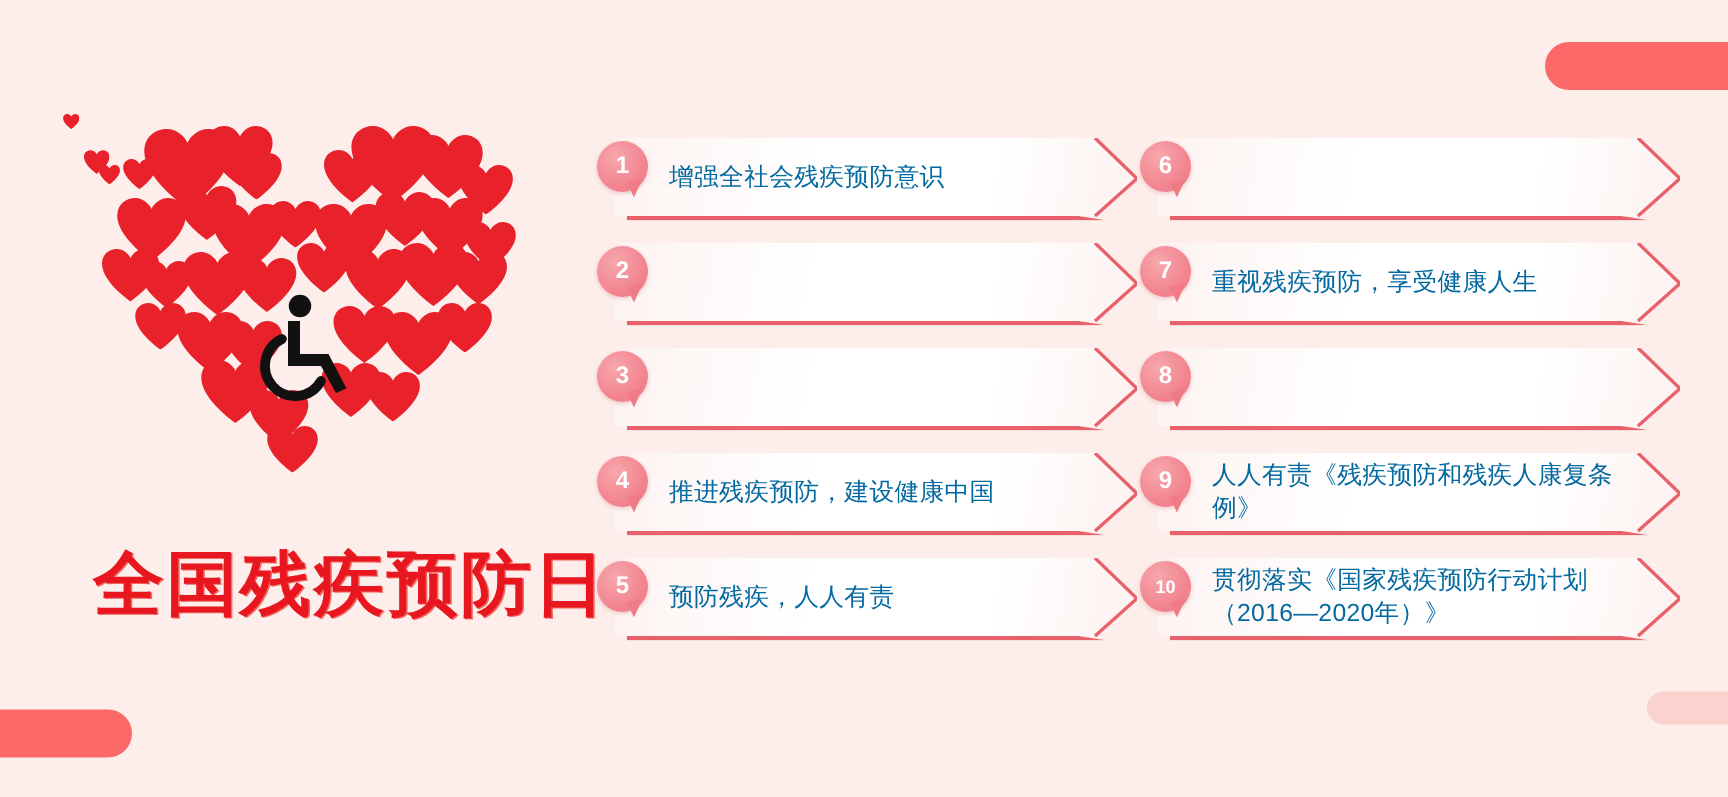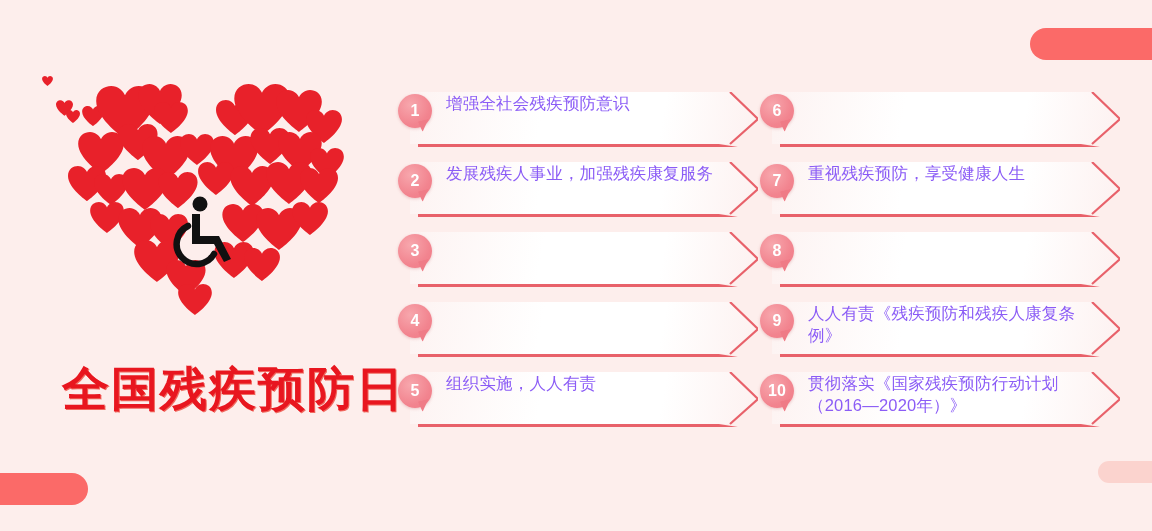--- a/index.html
+++ b/index.html
@@ -149,32 +149,33 @@
     position: absolute;
     right: 2px;
     bottom: -3px;
     width: 11px;
     height: 11px;
     background: #ef7b86;
     clip-path: polygon(0 0, 100% 0, 20% 100%);
     transform: rotate(-14deg);
     z-index: -1;
   }
-  .badge.two-digit { font-size: 16px; }
+  .badge.two-digit { font-size: 12px; }
 
   .item-text {
     position: absolute;
     left: 48px;
     top: 0;
     width: 292px;
     height: 52px;
     display: flex;
     flex-direction: column;
+    justify-content: center;
     font-size: 16.5px;
-    color: #8b5cf6;
+    color: #0369a1;
     line-height: 1.35;
     z-index: 2;
     letter-spacing: 0.2px;
   }
   .item-text .line2 { white-space: nowrap; }
 </style>
 </head>
 <body>
 
 <div class="pill" id="pill-top-right"></div>
@@ -266,23 +267,20 @@
 
     <div class="list-item">
       <div class="banner"></div>
       <div class="banner-underline"></div>
       <div class="banner-edge">
         <svg viewBox="0 0 348 55">
             <path d="M320 0 L348 27 L320 52" fill="none" stroke="#e8616a" stroke-width="2.2"></path>
           </svg>
       </div>
       <div class="badge">2</div>
-      <div class="item-text">
-        <span class="line1">发展残疾人事业，加强残疾康复服务</span>
-      </div>
     </div>
 
     <div class="list-item">
       <div class="banner"></div>
       <div class="banner-underline"></div>
       <div class="banner-edge">
         <svg viewBox="0 0 348 55">
             <path d="M320 0 L348 27 L320 52" fill="none" stroke="#e8616a" stroke-width="2.2"></path>
           </svg>
       </div>
@@ -291,33 +289,36 @@
 
     <div class="list-item">
       <div class="banner"></div>
       <div class="banner-underline"></div>
       <div class="banner-edge">
         <svg viewBox="0 0 348 55">
             <path d="M320 0 L348 27 L320 52" fill="none" stroke="#e8616a" stroke-width="2.2"></path>
           </svg>
       </div>
       <div class="badge">4</div>
+      <div class="item-text">
+        <span class="line1">推进残疾预防，建设健康中国</span>
+      </div>
     </div>
 
     <div class="list-item">
       <div class="banner"></div>
       <div class="banner-underline"></div>
       <div class="banner-edge">
         <svg viewBox="0 0 348 55">
             <path d="M320 0 L348 27 L320 52" fill="none" stroke="#e8616a" stroke-width="2.2"></path>
           </svg>
       </div>
       <div class="badge">5</div>
       <div class="item-text">
-        <span class="line1">组织实施，人人有责</span>
+        <span class="line1">预防残疾，人人有责</span>
       </div>
     </div>
 
   </div>
 
   <div class="column" id="column-right">
 
     <div class="list-item">
       <div class="banner"></div>
       <div class="banner-underline"></div>

